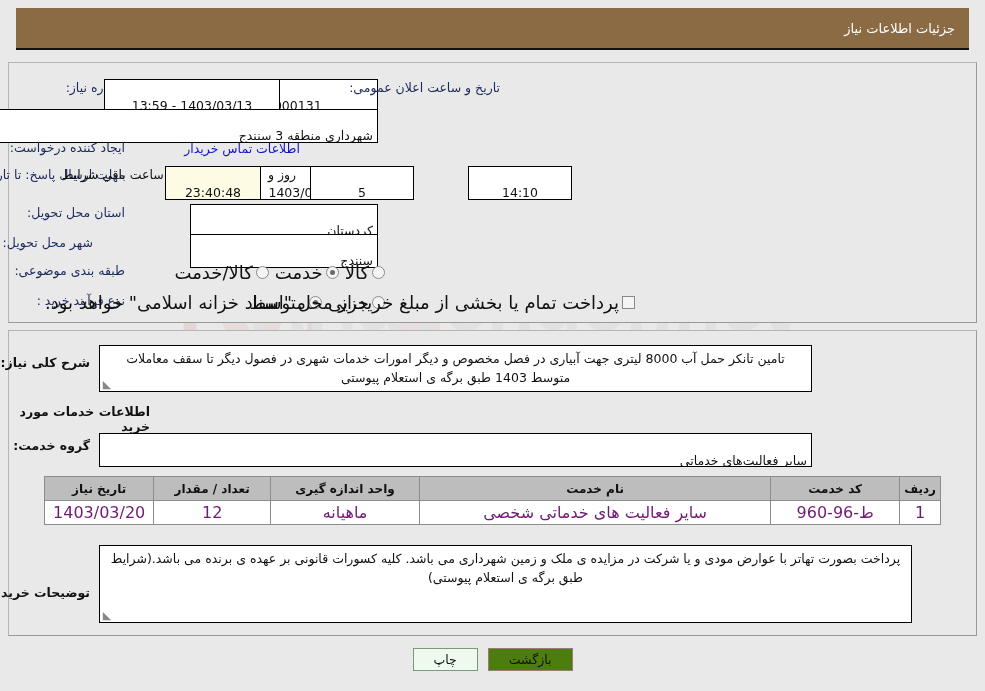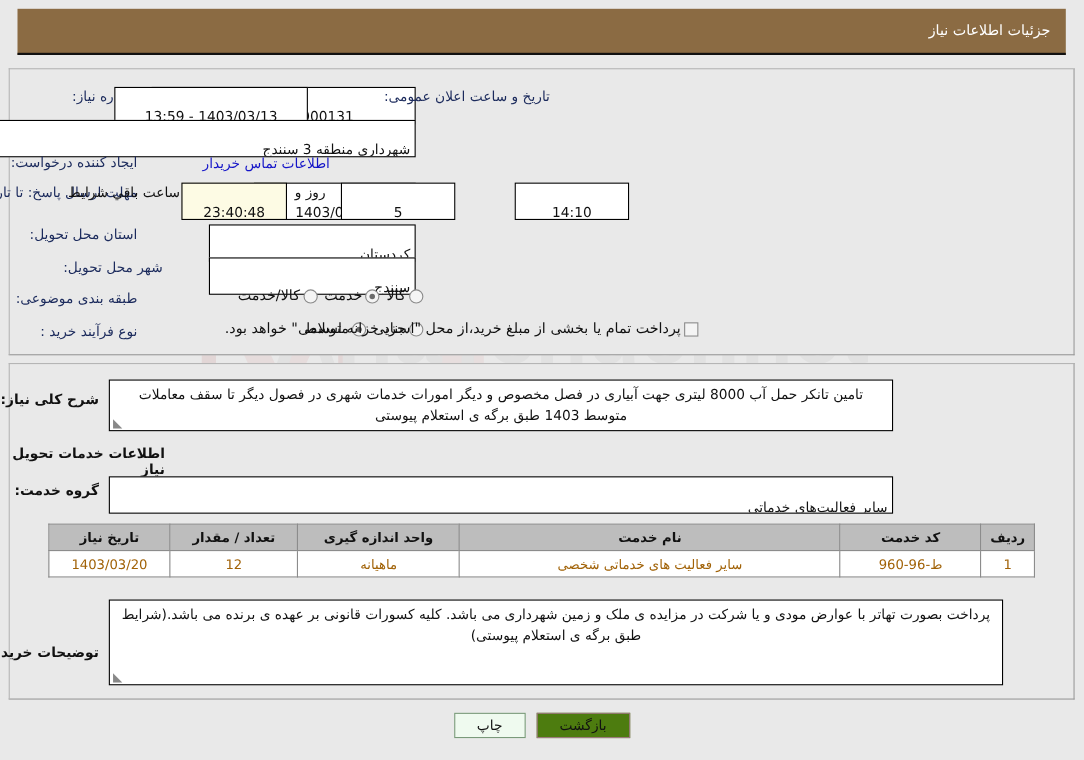--- a/index.html
+++ b/index.html
@@ -108,21 +108,21 @@
   }
   .radio.on::after {
     content: "";
     position: absolute;
     left: 3px; top: 3px;
     width: 5px; height: 5px;
     border-radius: 50%;
     background: #6a6a6a;
   }
   .radio-lbl {
-    font-size: 13px;
+    font-size: 18px;
     color: #111;
     margin: 0 3px 0 6px;
     white-space: nowrap;
     vertical-align: middle;
   }
   .checkbox {
     display: inline-block;
     width: 13px; height: 13px;
     border: 1px solid #8a8a8a;
     background: #f4f4f4;
@@ -163,25 +163,25 @@
     color: #111;
     font-weight: bold;
     height: 24px;
     padding: 0 4px;
     font-size: 12px;
     white-space: nowrap;
   }
   table.grid td {
     background: #fff;
     border: 1px solid #8c8c8c;
-    color: #a16207;
+    color: #701a75;
     height: 24px;
-    padding: 0 20px;
+    padding: 0 8px;
     text-align: center;
-    font-size: 12px;
+    font-size: 16px;
     white-space: nowrap;
   }
 
   
   .section-head {
     position: absolute;
     font-size: 12.5px;
     font-weight: bold;
     color: #111;
     z-index: 9;
@@ -272,21 +272,21 @@
   <div class="field center yellow" style="position:absolute; left:165px; top:166px; width:96px; z-index:9;">23:40:48</div>
   <div class="row" style="left:62px; top:167px;">
     <span class="lbl" style="color:#111;">ساعت باقي شرایط</span>
   </div>
 
   <div class="row" style="right:860px; top:205px;">
     <span class="lbl">استان محل تحویل:</span>
   </div>
   <div class="field" style="position:absolute; right:607px; top:204px; width:188px; z-index:9;">کردستان</div>
 
-  <div class="row" style="right:837px; top:235px;">
+  <div class="row" style="right:892px; top:235px;">
     <span class="lbl">شهر محل تحویل:</span>
   </div>
   <div class="field" style="position:absolute; right:607px; top:234px; width:188px; z-index:9;">سنندج</div>
 
   <div class="row" style="right:860px; top:263px;">
     <span class="lbl">طبقه بندی موضوعی:</span>
   </div>
   <div class="row" style="right:600px; top:262px;">
     <span class="radio"></span>
     <span class="radio-lbl">کالا</span>
@@ -313,21 +313,21 @@
   <div class="panel" id="panel-middle"></div>
 
   <div class="row" style="right:895px; top:355px;">
     <span class="lbl bold">شرح کلی نیاز:</span>
   </div>
   <div class="ta" style="position:absolute; right:173px; top:345px; width:713px; height:47px; z-index:9;">
     <span>تامین تانکر حمل آب 8000 لیتری جهت آبیاری در فصل مخصوص و دیگر امورات خدمات شهری در فصول دیگر تا سقف معاملات متوسط 1403 طبق برگه ی استعلام پیوستی</span>
     <span class="grip">◣</span>
   </div>
 
-  <div class="section-head" style="right:835px; top:404px;">اطلاعات خدمات تحویل نیاز</div>
+  <div class="section-head" style="right:835px; top:404px;">اطلاعات خدمات مورد خرید</div>
 
   <div class="row" style="right:895px; top:438px;">
     <span class="lbl bold">گروه خدمت:</span>
   </div>
   <div class="field" style="position:absolute; right:173px; top:433px; width:713px; height:24px; line-height:22px; z-index:9;">سایر فعالیت‌های خدماتی</div>
 
   <table class="grid" style="right:44px; top:476px; width:897px;">
     <thead>
       <tr>
         <th style="width:36px;">ردیف</th>

